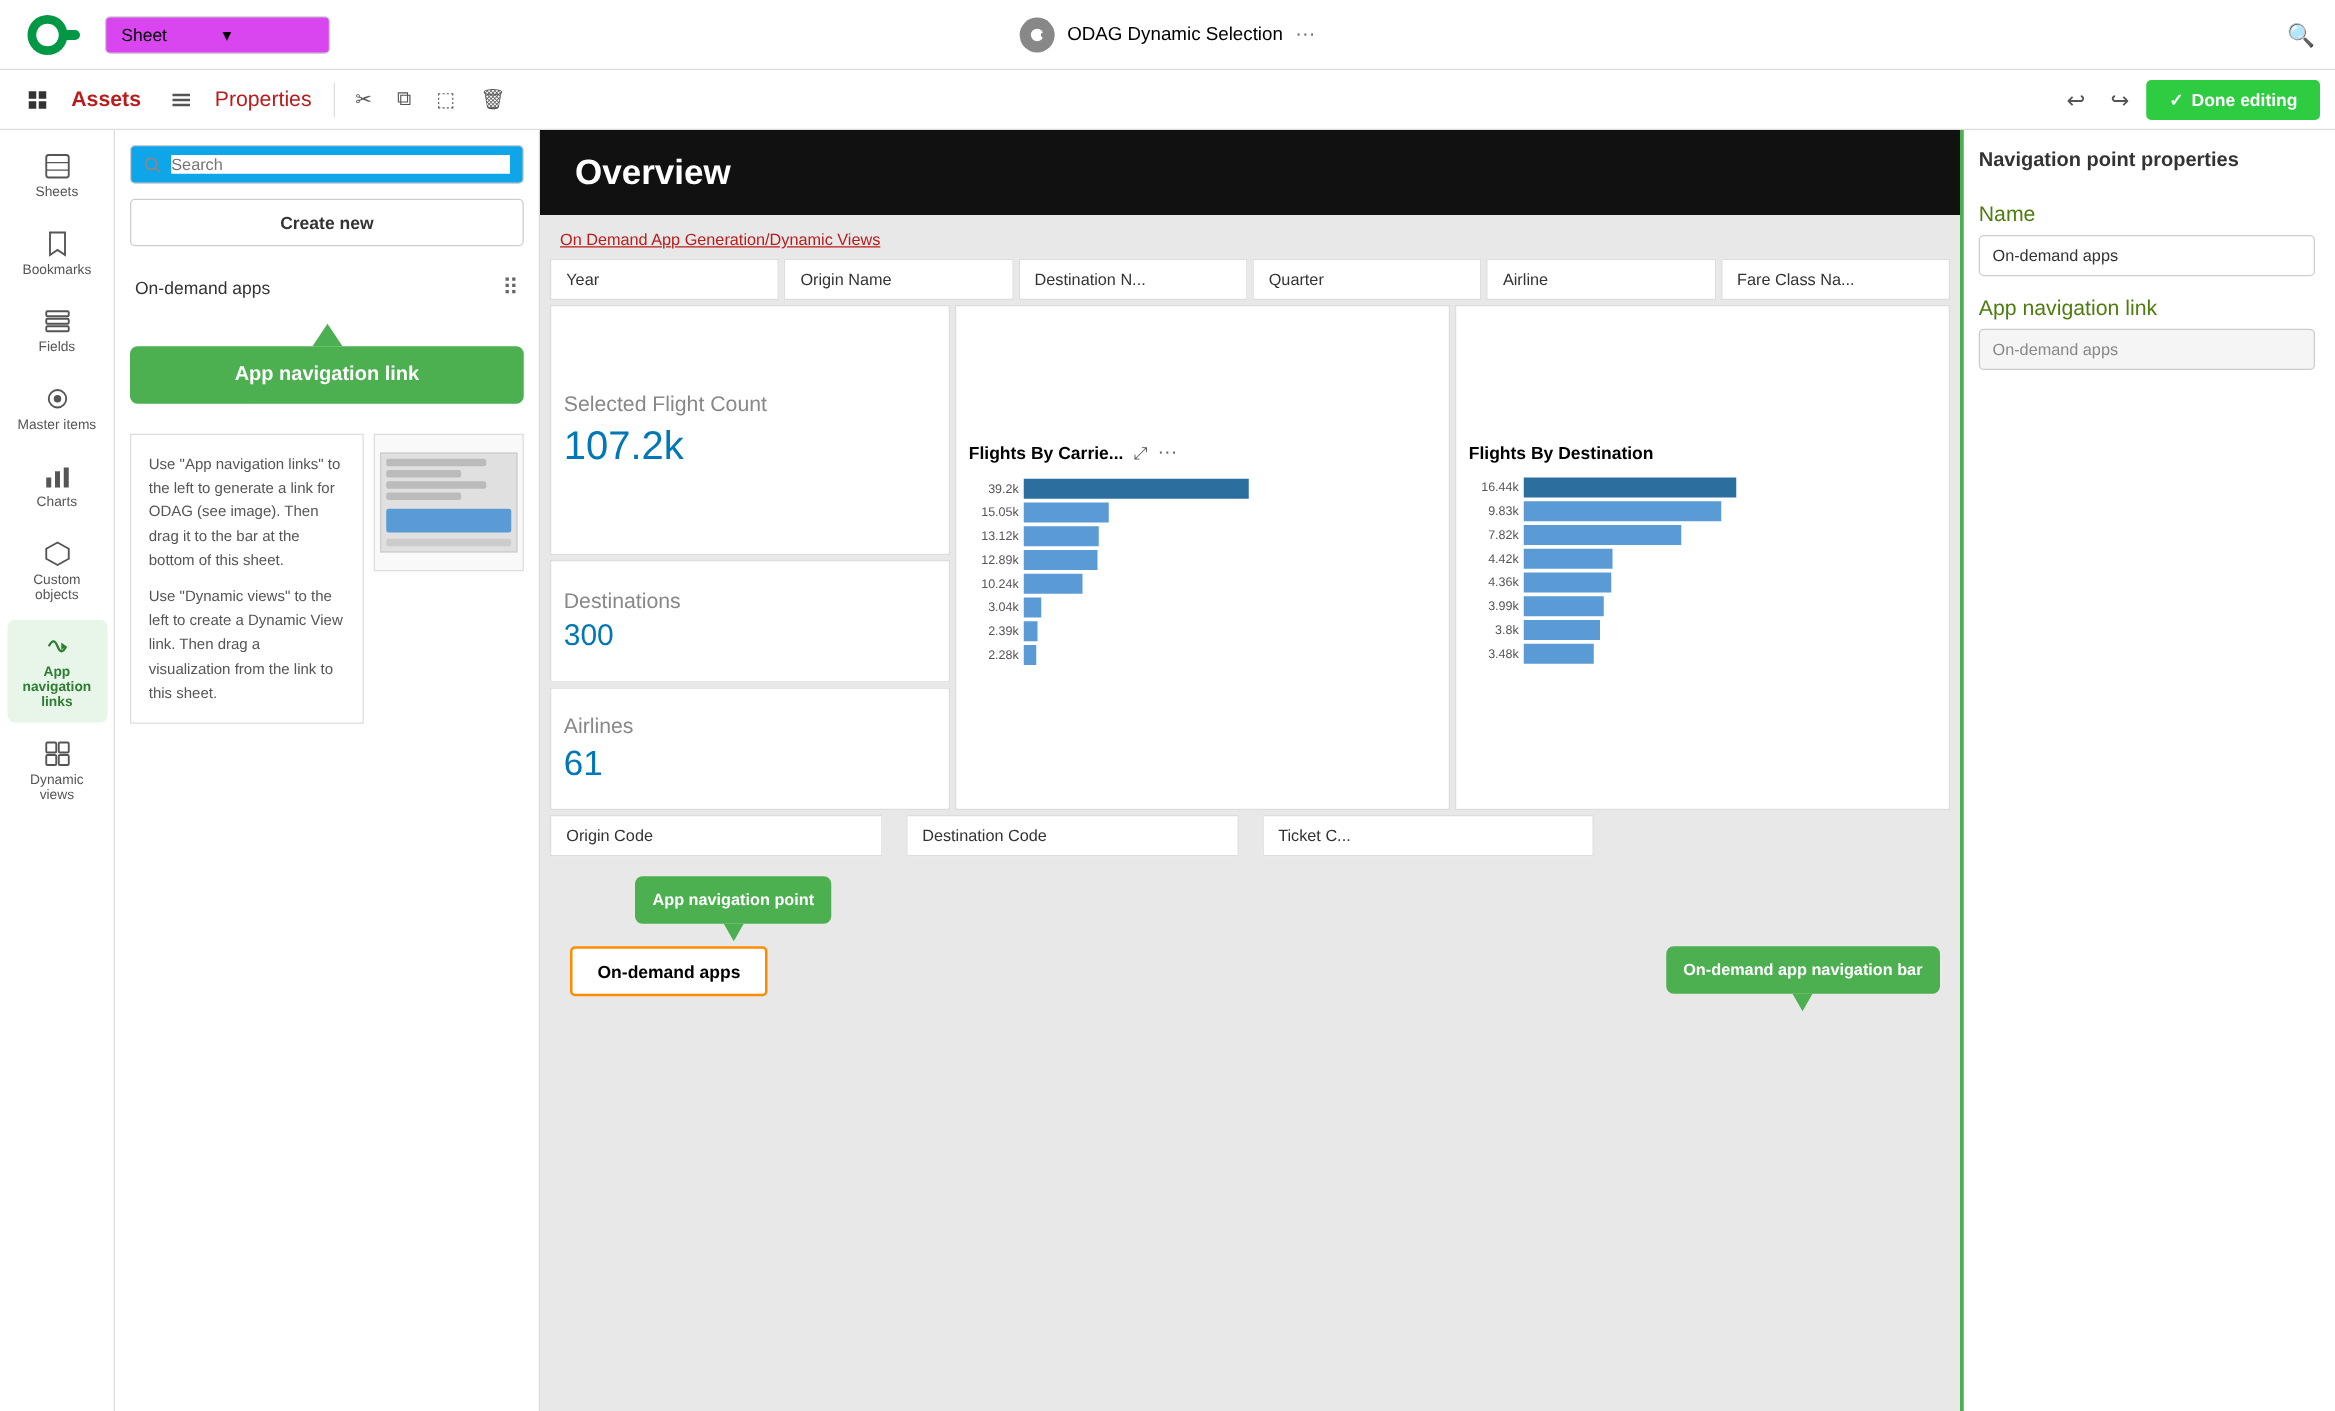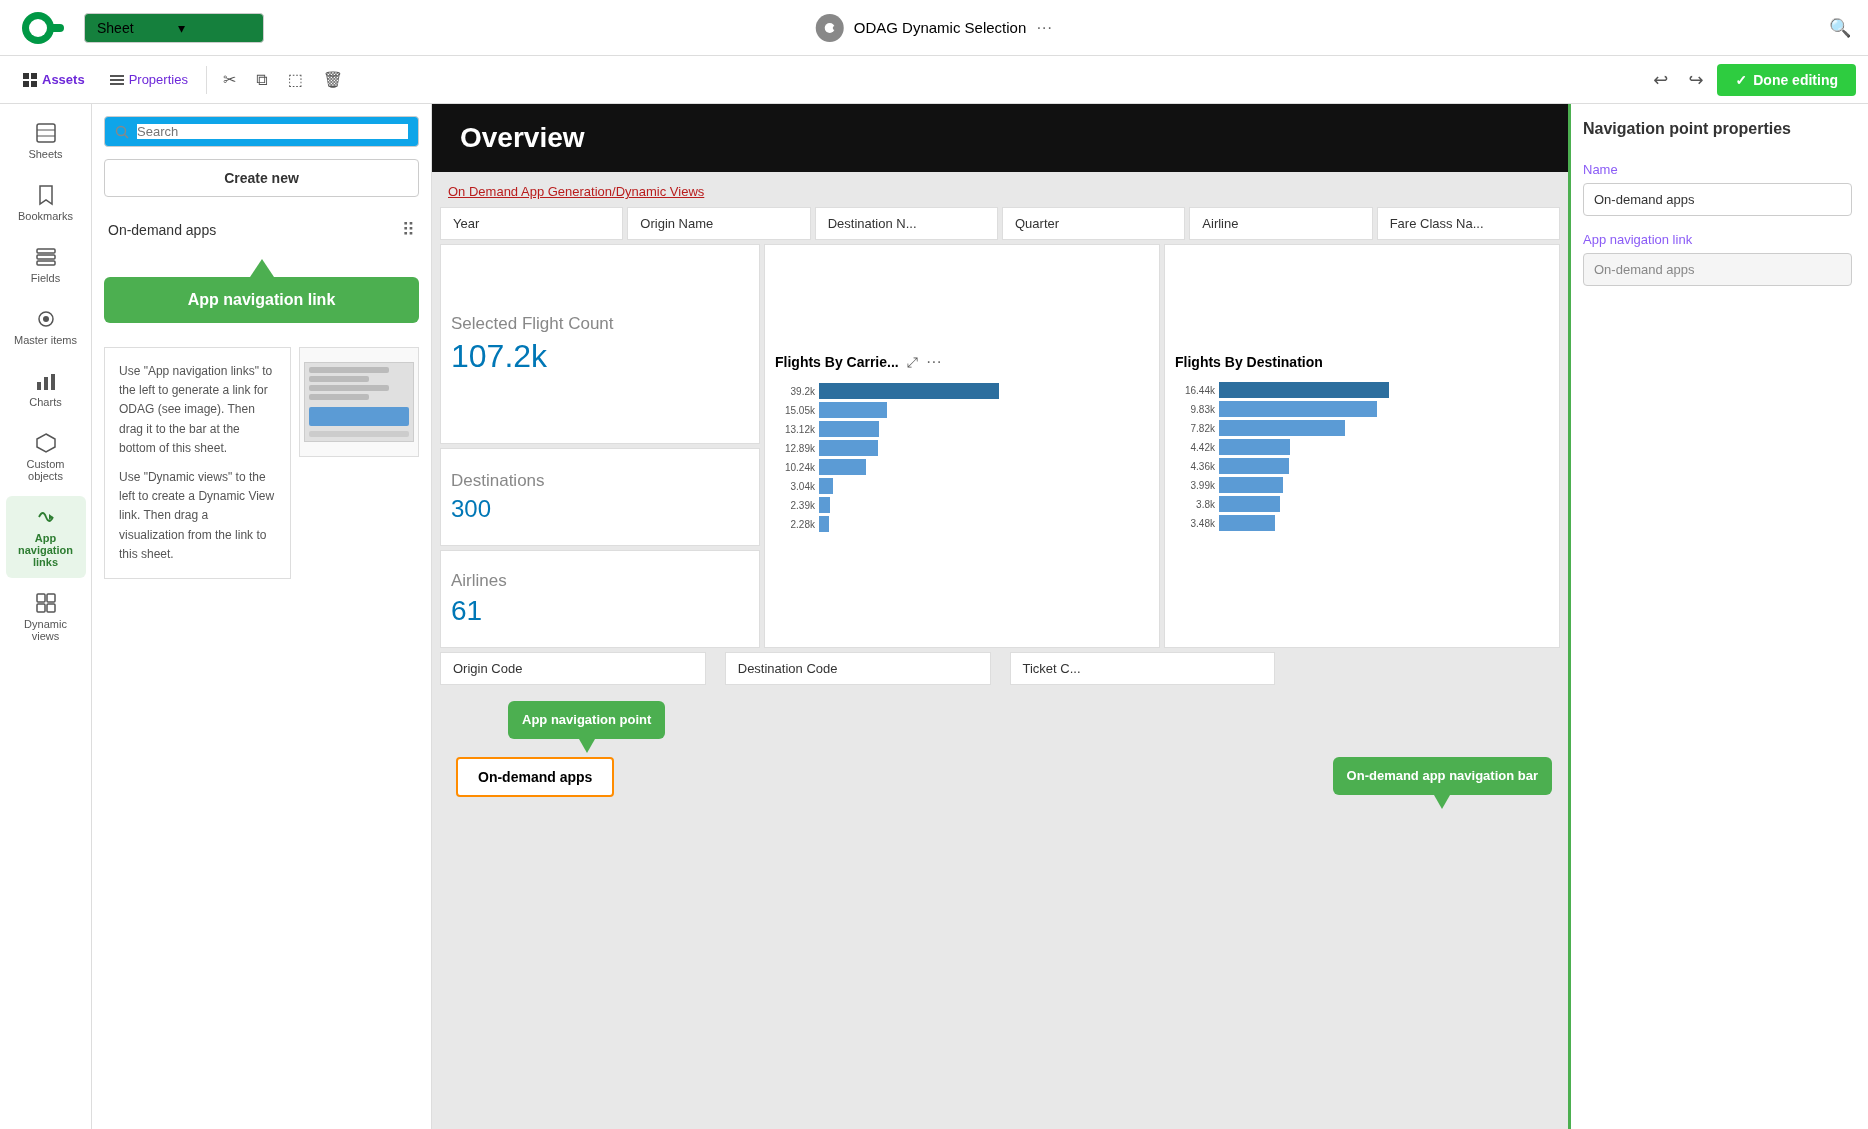--- a/index.html
+++ b/index.html
@@ -9,44 +9,44 @@
     .top-bar {
       display: flex; align-items: center; height: 56px;
       background: #fff; border-bottom: 1px solid #ddd;
       padding: 0 16px; gap: 16px; position: relative;
     }
     .qlik-logo { width: 52px; height: 36px; display: flex; align-items: center; }
     .qlik-logo svg { width: 52px; height: 36px; }
     .sheet-dropdown {
       display: flex; align-items: center; gap: 8px;
       border: 1px solid #ccc; border-radius: 4px;
-      padding: 6px 12px; background: #15803d; cursor: pointer;
+      padding: 6px 12px; background: #d946ef; cursor: pointer;
       min-width: 180px;
     }
     .sheet-dropdown span { flex: 1; font-size: 14px; }
     .top-center {
       position: absolute; left: 50%; transform: translateX(-50%);
       display: flex; align-items: center; gap: 10px;
     }
     .app-icon { width: 28px; height: 28px; background: #888; border-radius: 50%; display: flex; align-items: center; justify-content: center; color: #fff; font-size: 11px; }
     .app-name { font-size: 15px; font-weight: 500; }
     .top-right { margin-left: auto; display: flex; align-items: center; gap: 12px; }
     .search-icon-btn { cursor: pointer; font-size: 18px; color: #555; }
 
     
     .toolbar {
       display: flex; align-items: center; height: 48px;
       background: #fff; border-bottom: 1px solid #ddd;
       padding: 0 12px; gap: 8px;
     }
     .toolbar-left { display: flex; align-items: center; gap: 4px; }
     .toolbar-btn {
-      display: flex; align-items: center; gap: 4px;
+      display: flex; align-items: center; gap: 19px;
       padding: 6px 10px; cursor: pointer; border-radius: 4px;
-      font-size: 13px; border: none; background: transparent; color: #6d28d9;
+      font-size: 17px; border: none; background: transparent; color: #b91c1c;
     }
     .toolbar-btn.active { font-weight: 600; }
     .toolbar-sep { width: 1px; height: 28px; background: #ddd; margin: 0 4px; }
     .toolbar-icon-btn {
       padding: 6px 8px; cursor: pointer; border: none; background: transparent;
       color: #555; font-size: 16px; border-radius: 4px;
     }
     .toolbar-right { margin-left: auto; display: flex; align-items: center; gap: 8px; }
     .done-btn {
       background: #2ecc40; color: #fff; border: none; border-radius: 4px;
@@ -178,21 +178,21 @@
       border: 10px solid transparent;
     }
 
     
     .right-panel {
       width: 300px; background: #fff; border-left: 1px solid #ddd;
       padding: 16px; display: flex; flex-direction: column; gap: 16px;
     }
     .right-panel-title { font-size: 16px; font-weight: 600; color: #333; margin-bottom: 8px; }
     .form-group { display: flex; flex-direction: column; gap: 6px; }
-    .form-label { font-size: 13px; color: #8b5cf6; font-weight: 500; }
+    .form-label { font-size: 17px; color: #4d7c0f; font-weight: 500; }
     .form-input {
       border: 1px solid #ccc; border-radius: 4px; padding: 8px 10px;
       font-size: 13px; color: #333; background: #fff; outline: none;
     }
     .form-input.readonly { background: #f5f5f5; color: #888; }
     .right-panel-border { border-left: 3px solid #4caf50; padding-left: 12px; }
 
     
     .instruction-panel {
       background: #fff; border: 1px solid #ddd; padding: 14px;

